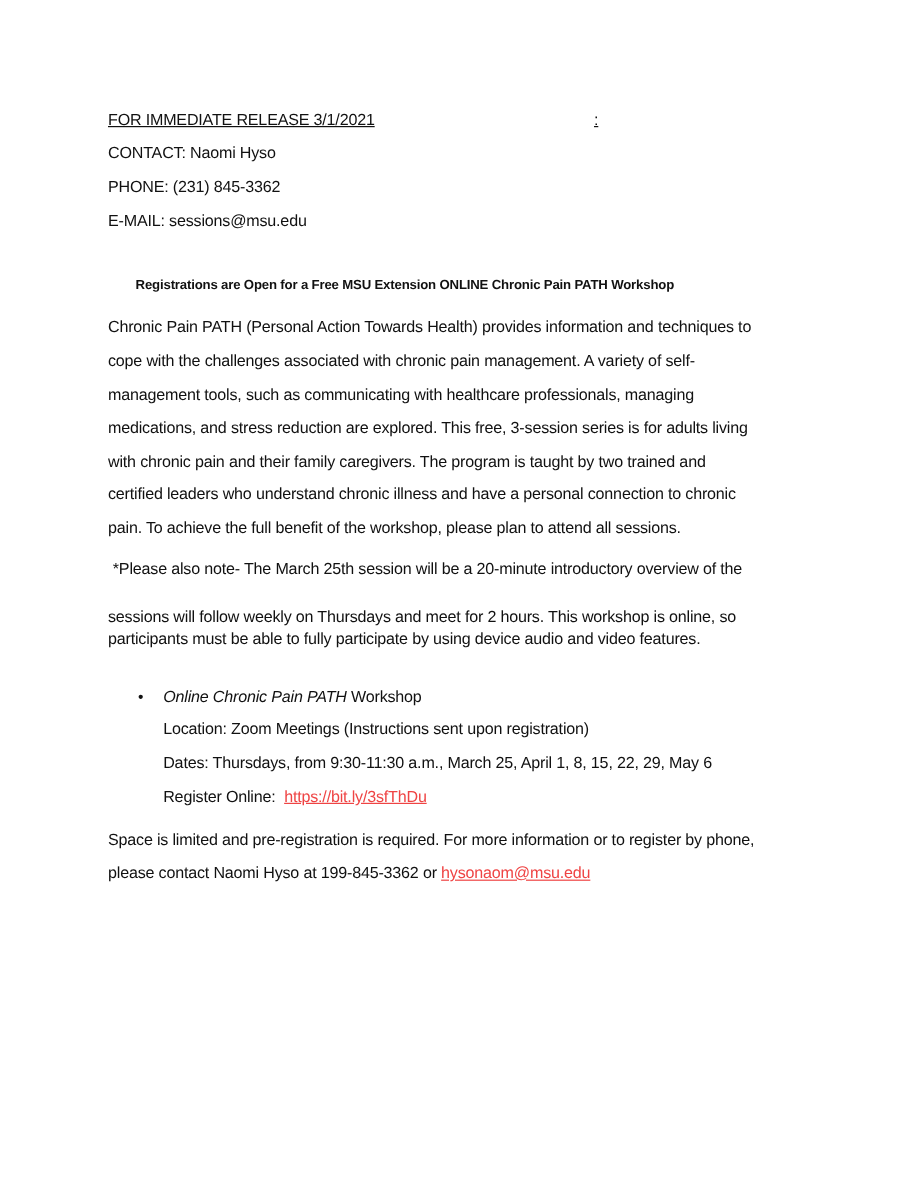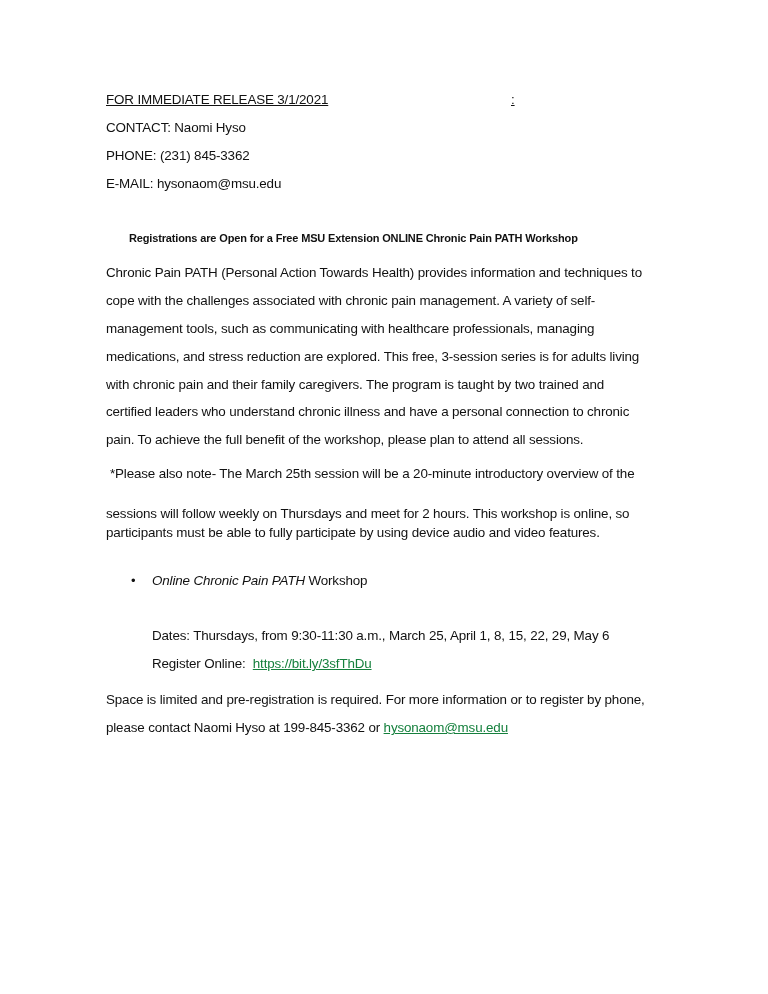--- a/index.html
+++ b/index.html
@@ -1,39 +1,39 @@
 <!DOCTYPE html>
 <html><head>
   <meta charset="utf-8">
   <style>
     html, body { margin: 0; padding: 0; background: #ffffff; }
     body {
       width: 768px; height: 994px; position: relative; overflow: hidden;
       font-family: "Liberation Sans", sans-serif; color: #111111;
     }
-    .page { position: absolute; left: 16px; top: 0; width: 656px; height: 994px; }
+    .page { position: absolute; left: 0; top: 0; width: 656px; height: 994px; }
     .line { position: absolute; left: 90px; font-size: 13.4px; white-space: nowrap; letter-spacing: -0.15px; }
     .u { text-decoration: underline; }
     .b { font-weight: normal; }
     .i { font-style: italic; }
-    .link { color: #15803d; text-decoration: underline; }
+    .link { color: #ef4444; text-decoration: underline; }
     .title { left: 113px; font-weight: bold; font-size: 11px; }
     .bullet-dot { position: absolute; left: 115px; font-size: 13px; }
     .indent { left: 136px; }
   </style>
 </head>
 <body>
 
 <div class="page">
 
   <div class="line u" style="top:92px">FOR IMMEDIATE RELEASE 3/1/2021</div>
   <div class="line u" style="top:92px; left:495px">:</div>
   <div class="line" style="top:120px">CONTACT: Naomi Hyso</div>
   <div class="line" style="top:148px">PHONE: (231) 845-3362</div>
-  <div class="line" style="top:176px">E-MAIL: hysonaom@msu.edu</div>
+  <div class="line" style="top:176px">E-MAIL: sessions@msu.edu</div>
 
   <div class="line title" style="top:232px">Registrations are Open for a Free MSU Extension ONLINE Chronic Pain PATH Workshop</div>
 
   <div class="line" style="top:265px">Chronic Pain PATH (Personal Action Towards Health) provides information and techniques to</div>
   <div class="line" style="top:293px">cope with the challenges associated with chronic pain management.  A variety of self-</div>
   <div class="line" style="top:321px">management tools, such as communicating with healthcare professionals, managing</div>
   <div class="line" style="top:349px">medications, and stress reduction are explored.  This free, 3-session series is for adults living</div>
   <div class="line" style="top:377px">with chronic pain and their family caregivers. The program is taught by two trained and</div>
   <div class="line" style="top:404px">certified leaders who understand chronic illness and have a personal connection to chronic</div>
   <div class="line" style="top:432px">pain. To achieve the full benefit of the workshop, please plan to attend all sessions.</div>
@@ -41,20 +41,23 @@
   <div class="line" style="top:466px; left:94px">
     <span class="b">*Please also note-</span><span> The </span><span class="b">March 25th session</span><span> will be a </span><span class="b">20-minute</span><span> introductory overview of the</span>
   </div>
   <div class="line" style="top:506px">sessions will follow weekly on Thursdays and meet for 2 hours. This workshop is online, so</div>
   <div class="line" style="top:525px">participants must be able to fully participate by using device audio and video features.</div>
 
   <div class="bullet-dot" style="top:573px">•</div>
   <div class="line indent" style="top:573px">
     <span class="i">Online Chronic Pain PATH</span><span> Workshop</span>
   </div>
+  <div class="line indent" style="top:600px">
+    <span class="b">Location:</span><span> Zoom Meetings (Instructions sent upon registration)</span>
+  </div>
   <div class="line indent" style="top:628px">
     <span class="b">Dates:</span><span> Thursdays, from 9:30-11:30 a.m., March 25, April 1, 8, 15, 22, 29, May 6</span>
   </div>
   <div class="line indent" style="top:656px">
     <span class="b">Register Online:</span>&nbsp;&nbsp;<a class="link b">https://bit.ly/3sfThDu</a>
   </div>
 
   <div class="line" style="top:692px">Space is limited and pre-registration is required. For more information or to register by phone,</div>
   <div class="line" style="top:720px">
     <span>please contact Naomi Hyso at 199-845-3362 or </span><a class="link">hysonaom@msu.edu</a>

